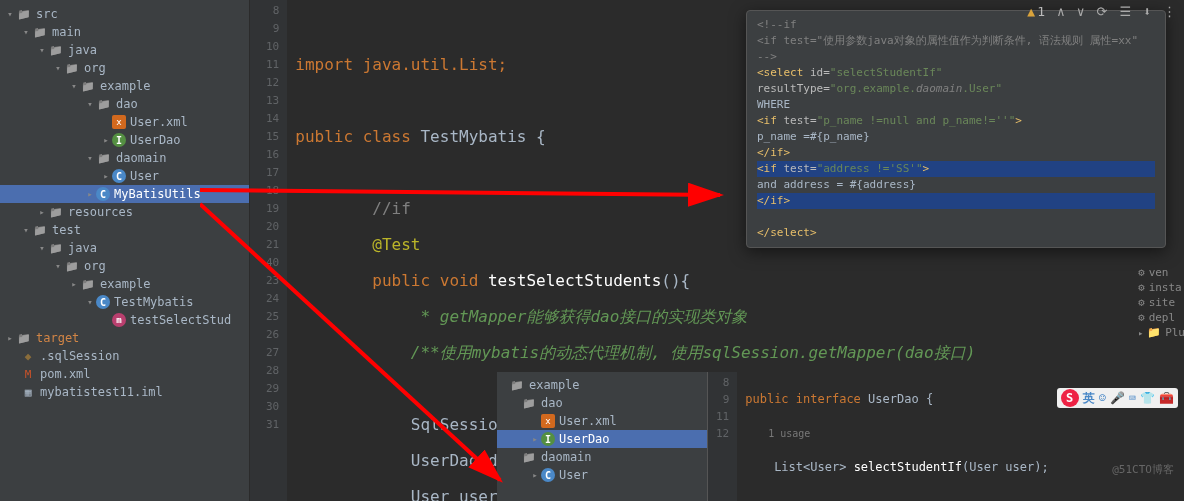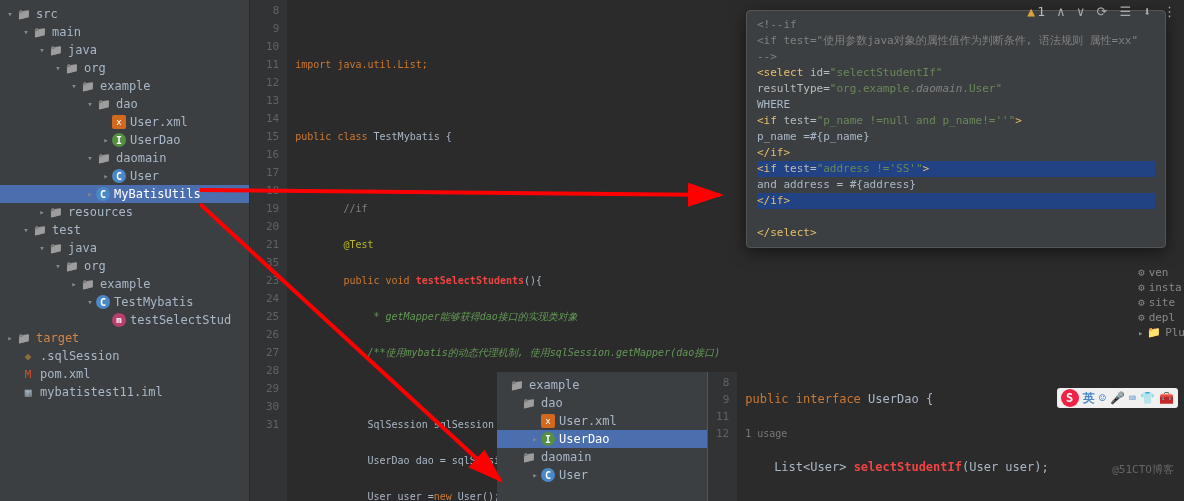--- a/index.html
+++ b/index.html
@@ -63,29 +63,29 @@
   background: #313335;
   color: #606366;
   text-align: right;
   padding: 2px 8px 2px 16px;
   font-size: 11px;
   line-height: 18px;
   user-select: none;
 }
 .code {
   padding: 2px 8px;
-  font-size: 10px;
+  font-size: 16px;
   line-height: 18px;
   white-space: pre;
 }
 .kw { color: #cc7832; }
 .com { color: #808080; }
 .jdcom { color: #629755; font-style: italic; }
 .anno { color: #bbb529; }
-.fn { color: #ef4444; font-weight: bold; }
+.fn { color: #ffffff; }
 .cls { color: #a9b7c6; }
 .xml-popup {
   position: absolute;
   right: 18px;
   top: 10px;
   width: 420px;
   background: #3c3f41;
   border: 1px solid #555;
   border-radius: 4px;
   padding: 6px 10px;
@@ -172,21 +172,21 @@
   display: flex;
   gap: 4px;
   align-items: center;
   background: #f0f0f0;
   padding: 1px 4px;
   border-radius: 3px;
   font-size: 12px;
 }
 .ime-s { background: #e24; color: #fff; width: 18px; height: 18px; border-radius: 50%; display: inline-flex; align-items: center; justify-content: center; font-weight: bold; }
 .ime-ch { color: #4a88c7; font-weight: bold; }
-.usage { color: #787878; font-size: 10px; }
+.usage { color: #787878; font-size: 10px; margin-left: 23px; }
 </style>
 </head>
 <body>
 
 <div class="container">
   <div class="sidebar">
     <div class="tree-item" style="padding-left:4px">
         <span class="tree-toggle">▾</span>
         <span class="tree-icon folder-icon"></span>
         <span>src</span>
@@ -304,21 +304,21 @@
       <div>12</div>
         <div>13</div>
         <div>14</div>
         <div>15</div>
       <div>16</div>
         <div>17</div>
         <div>18</div>
         <div>19</div>
       <div>20</div>
         <div>21</div>
-        <div>35</div>
+        <div>40</div>
         <div>23</div>
       <div>24</div>
         <div>25</div>
         <div>26</div>
         <div>27</div>
       <div>28</div>
         <div>29</div>
         <div>30</div>
         <div>31</div>
     </div>

